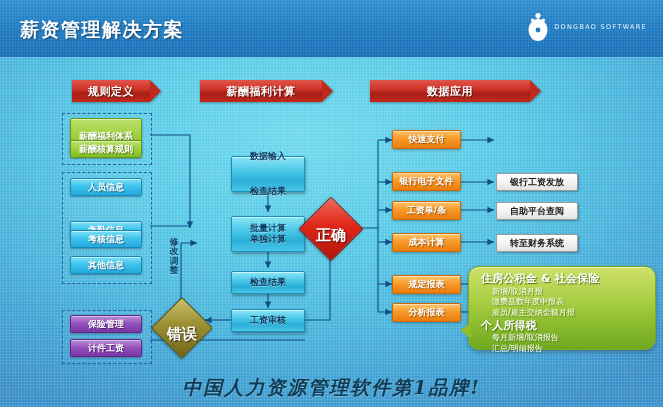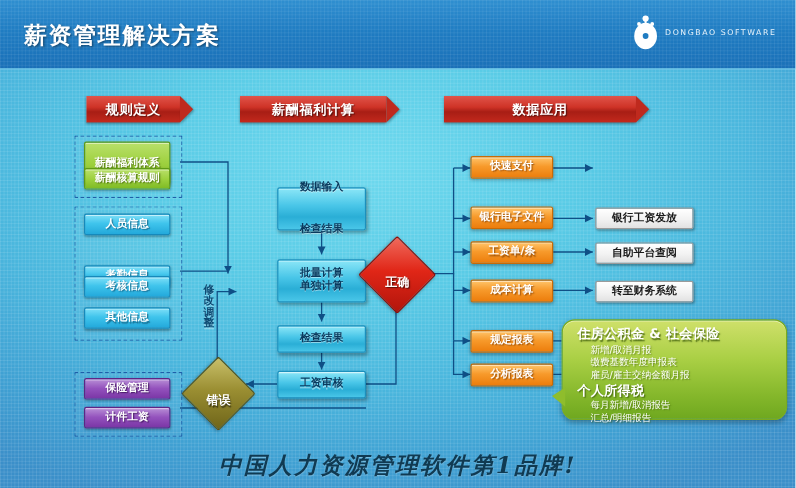--- a/index.html
+++ b/index.html
@@ -112,21 +112,21 @@
   }
   
   .diamond{position:absolute;display:flex;align-items:center;justify-content:center;}
   .diamond .dshape{
     position:absolute;inset:0;transform:rotate(45deg);border-radius:2px;
     box-shadow:0 1px 3px rgba(0,0,0,.35);
   }
   .d-red .dshape{background:linear-gradient(135deg,#f06a5c 0%,#e02617 45%,#b2150c 100%);border:1px solid #8d100a;}
   .d-olive .dshape{background:linear-gradient(135deg,#c9c06a 0%,#9a8e32 45%,#6f6519 100%);border:1px solid #5a5214;}
   .diamond span{
-    position:relative;z-index:2;color:#fff;font-size:10px;font-weight:bold;
+    position:relative;z-index:2;color:#fff;font-size:15px;font-weight:bold;
     text-shadow:1px 1px 1px rgba(0,0,0,.6);white-space:nowrap;margin-top:12px;
   }
   
   #label-adjust{
     position:absolute;left:168px;top:238px;width:12px;
     color:#0d4a73;font-size:9px;font-weight:bold;line-height:1.05;text-align:center;
     text-shadow:0 1px 0 rgba(255,255,255,.35);
   }
   
   #callout{

